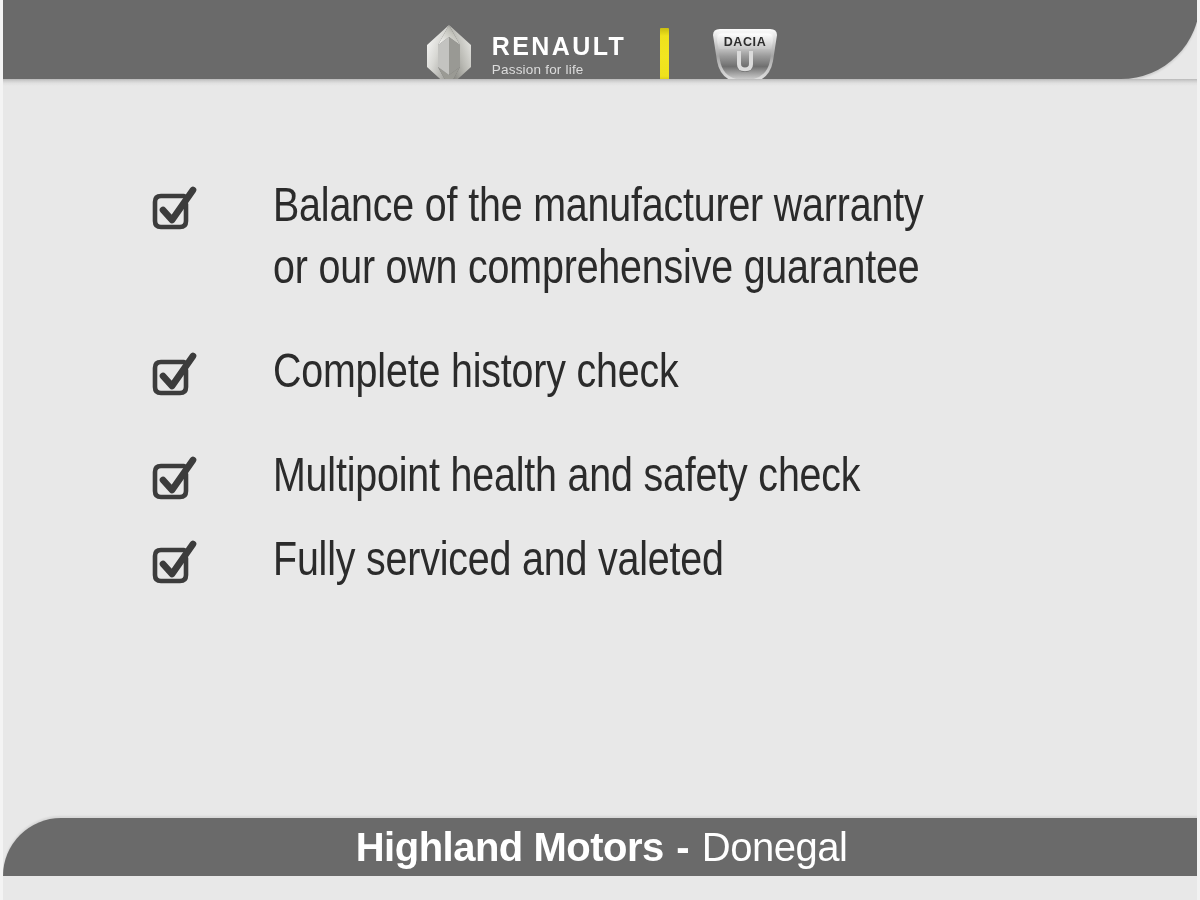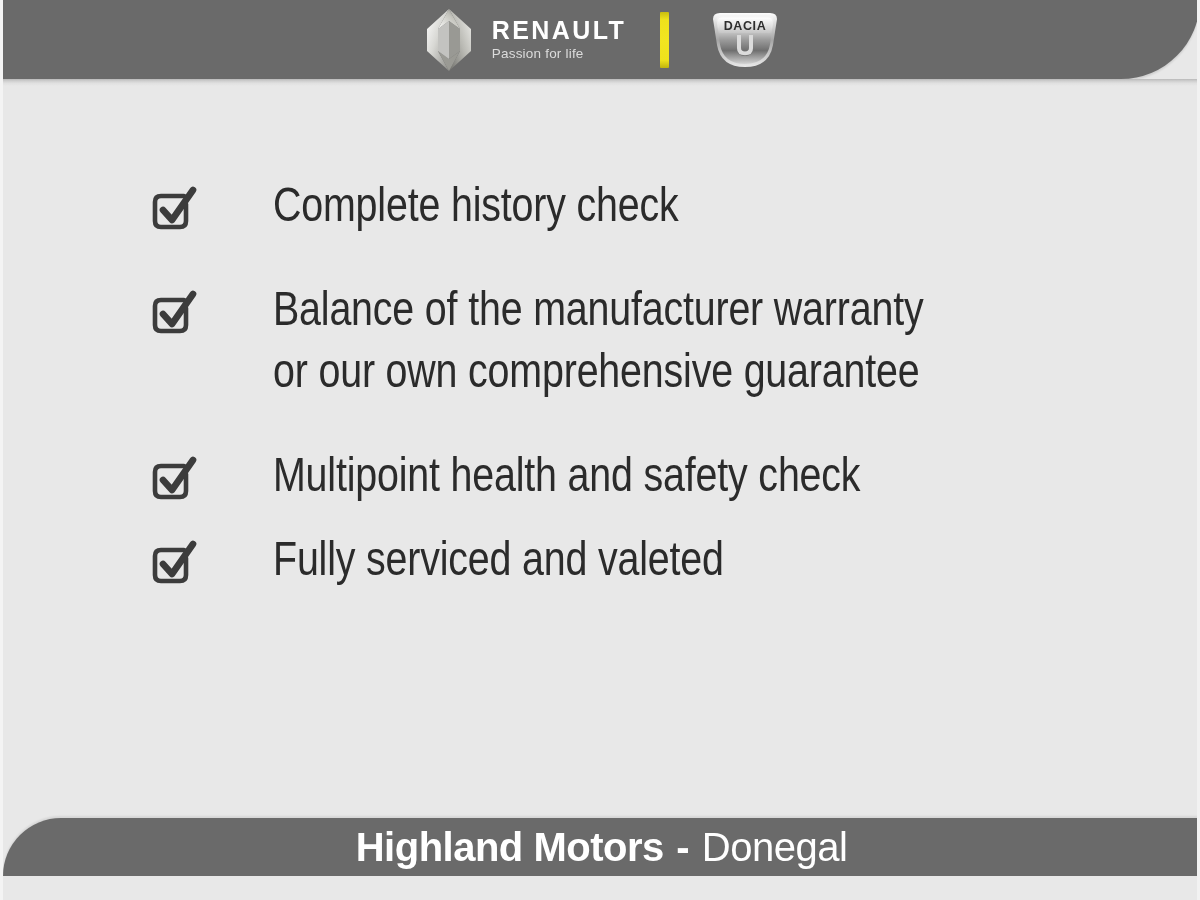--- a/index.html
+++ b/index.html
@@ -33,21 +33,21 @@
     width: 1197px;
     height: 79px;
     background: #6a6a6a;
     border-bottom-right-radius: 82px;
     box-shadow: 0 2px 2px rgba(0,0,0,0.10);
     overflow: hidden;
   }
   .header-inner {
     position: absolute;
     left: 0;
-    top: 0;
+    top: 16px;
     width: 1197px;
     height: 79px;
     display: flex;
     align-items: center;
     justify-content: center;
     gap: 0px;
   }
 
   .brand-renault {
     display: flex;
@@ -263,32 +263,32 @@
 
   <div class="feature-list">
 
     <div class="feature-row">
       <span class="check-icon">
         <svg viewBox="0 0 52 52" xmlns="http://www.w3.org/2000/svg">
           <path d="M38,22 L38,39 Q38,45 32,45 L13,45 Q7,45 7,39 L7,20 Q7,14 13,14 L36,14" fill="none" stroke="#3c3c3c" stroke-width="4.6" stroke-linecap="round" stroke-linejoin="round"></path>
           <path d="M15,28 L24,38 L45,8" fill="none" stroke="#3c3c3c" stroke-width="6.6" stroke-linecap="round" stroke-linejoin="round"></path>
         </svg>
       </span>
-      <span class="feature-text">Complete history check</span>
+      <span class="feature-text">Balance of the manufacturer warranty
+or our own comprehensive guarantee</span>
     </div>
 
     <div class="feature-row">
       <span class="check-icon">
         <svg viewBox="0 0 52 52" xmlns="http://www.w3.org/2000/svg">
           <path d="M38,22 L38,39 Q38,45 32,45 L13,45 Q7,45 7,39 L7,20 Q7,14 13,14 L36,14" fill="none" stroke="#3c3c3c" stroke-width="4.6" stroke-linecap="round" stroke-linejoin="round"></path>
           <path d="M15,28 L24,38 L45,8" fill="none" stroke="#3c3c3c" stroke-width="6.6" stroke-linecap="round" stroke-linejoin="round"></path>
         </svg>
       </span>
-      <span class="feature-text">Balance of the manufacturer warranty
-or our own comprehensive guarantee</span>
+      <span class="feature-text">Complete history check</span>
     </div>
 
     <div class="feature-row">
       <span class="check-icon">
         <svg viewBox="0 0 52 52" xmlns="http://www.w3.org/2000/svg">
           <path d="M38,22 L38,39 Q38,45 32,45 L13,45 Q7,45 7,39 L7,20 Q7,14 13,14 L36,14" fill="none" stroke="#3c3c3c" stroke-width="4.6" stroke-linecap="round" stroke-linejoin="round"></path>
           <path d="M15,28 L24,38 L45,8" fill="none" stroke="#3c3c3c" stroke-width="6.6" stroke-linecap="round" stroke-linejoin="round"></path>
         </svg>
       </span>
       <span class="feature-text">Multipoint health and safety check</span>

